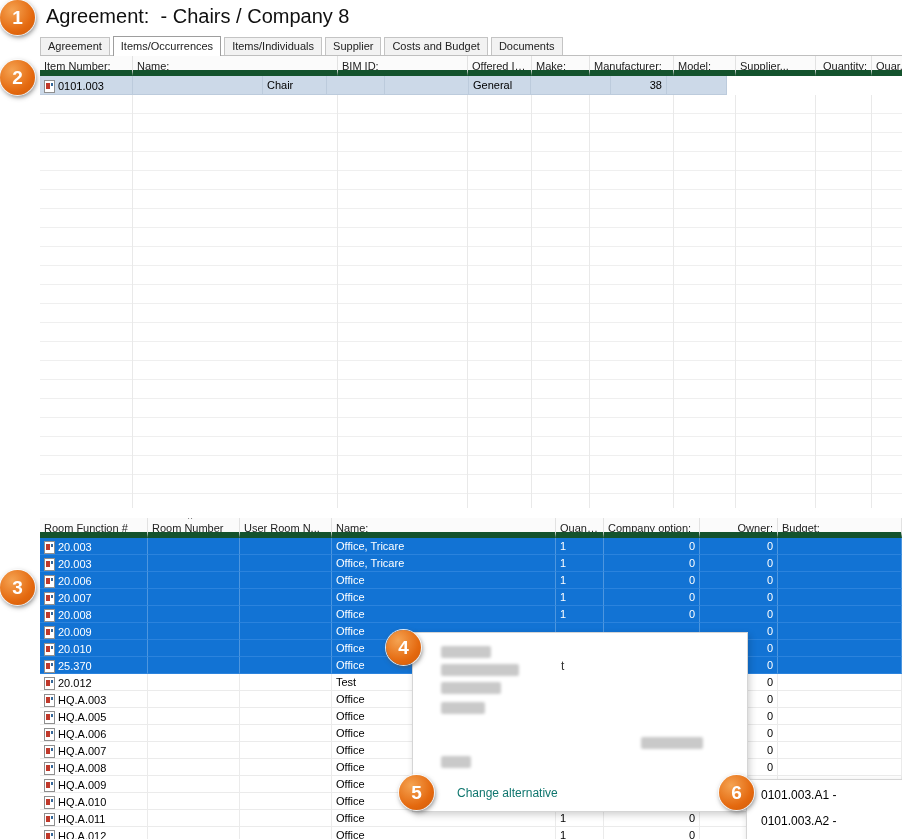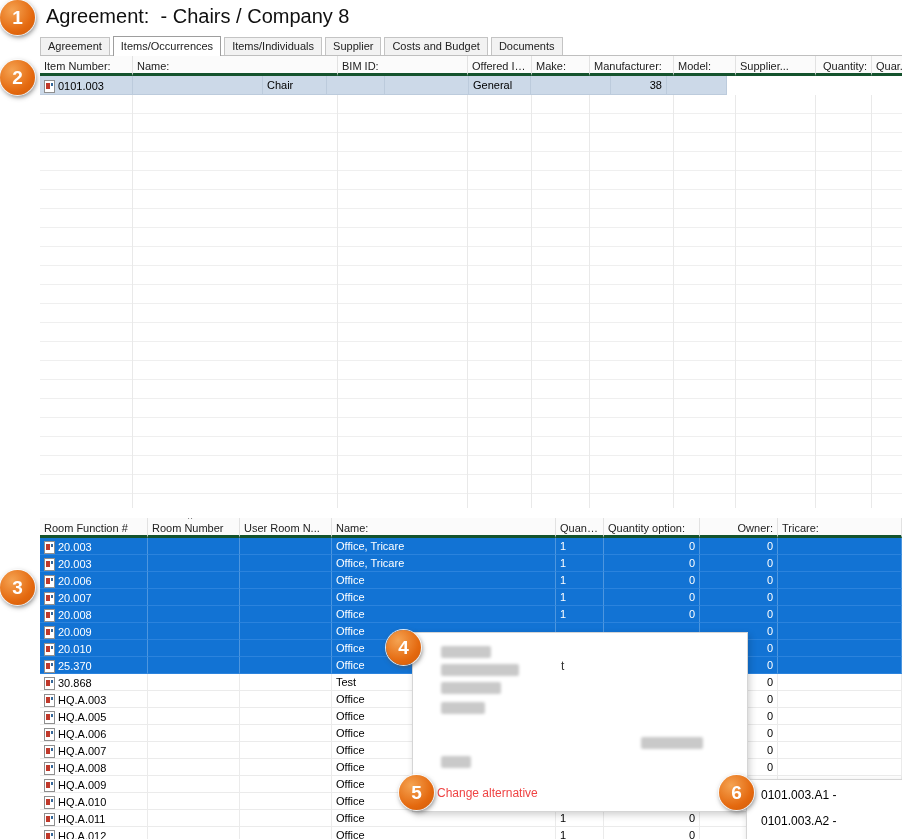--- a/index.html
+++ b/index.html
@@ -16,21 +16,21 @@
        background:#f2f2f2;margin-right:3px;font-size:11px;color:#222;white-space:nowrap;cursor:default;}
   .tab.active{height:19px;line-height:18px;background:#fff;border-color:#9e9e9e;margin-bottom:-1px;}
 
   
   .grid{width:862px;overflow:hidden;font-size:11px;}
   .row,.lrow{display:flex;flex-wrap:nowrap;width:900px;}
   .cell{box-sizing:border-box;flex:0 0 auto;padding:3px 4px 0;height:19px;line-height:13px;
         border-right:1px solid #ebebeb;border-bottom:1px solid #ebebeb;
         white-space:nowrap;overflow:hidden;text-overflow:ellipsis;color:#000;}
   .head .cell{height:20px;padding-top:4px;background:#fbfbfb;color:#222;
-        border-right:1px solid #e2e2e2;border-bottom:3px solid #14532d;}
+        border-right:1px solid #e2e2e2;border-bottom:6px solid #14532d;}
   .ar{text-align:right;}
   .iconcell{display:flex;gap:3px;align-items:center;}
   .iconcell .icon{flex:0 0 auto;display:inline-flex;}
   .iconcell .txt{overflow:hidden;text-overflow:ellipsis;}
 
   
   .u0{width:93px}.u1{width:205px}.u2{width:130px}.u3{width:64px}.u4{width:58px}
   .u5{width:84px}.u6{width:62px}.u7{width:80px}.u8{width:56px}.u9{width:60px}
   .selmuted .cell{background:var(--selection-muted,#ccd9e8);border-right-color:#bccbdc;border-bottom-color:#bccbdc;}
   .filler{width:862px;height:413px;
@@ -52,21 +52,21 @@
   .lrow.sel .cell{background:var(--selection-blue,#1273d4);color:#fff;
       border-right-color:rgba(255,255,255,.25);border-bottom-color:#2b83dd;}
   .sort-icon{position:absolute;left:44%;top:-3px;font-size:9px;color:#555;line-height:9px;}
 
   
   .menu{position:absolute;left:412px;top:632px;width:334px;height:178px;background:#fff;
         border:1px solid #d5d5d5;box-shadow:2px 3px 7px rgba(0,0,0,.18);z-index:5;}
   .redact{position:absolute;height:12px;background:#c9c9c9;border-radius:2px;filter:blur(1.5px);}
   .menu-frag{position:absolute;left:148px;top:26px;font-size:12px;color:#333;}
   .menu-item-change{position:absolute;left:1px;right:1px;top:150px;height:21px;line-height:21px;
-        padding-left:23px;font-size:12px;color:#ef4444;cursor:default;}
+        padding-left:43px;font-size:12px;color:#0f766e;cursor:default;}
   .submenu{position:absolute;left:746px;top:779px;width:160px;height:70px;background:#fff;
         border:1px solid #d5d5d5;box-shadow:2px 3px 7px rgba(0,0,0,.18);z-index:6;padding-top:2px;}
   .submenu-item{height:26px;line-height:26px;padding-left:14px;font-size:12px;color:#000;
         white-space:nowrap;cursor:default;}
 
   
   .badge{position:absolute;width:35px;height:35px;border-radius:50%;
         background:radial-gradient(circle at 35% 30%,#f5a352,var(--badge-orange,#e4690f) 62%,#cf5a08);
         color:#fff;font-size:19px;font-weight:bold;display:flex;align-items:center;justify-content:center;
         box-shadow:0 0 0 1px rgba(255,255,255,.85),1px 2px 5px rgba(80,80,80,.75);z-index:10;}
@@ -137,23 +137,23 @@
     <div class="grid lower">
       <div class="row head">
         <div class="cell l0">Room Function #</div>
         <div class="cell l1">
           <span class="sort-icon">^</span>
           <span>Room Number</span>
         </div>
         <div class="cell l2">User Room N...</div>
         <div class="cell l3">Name:</div>
         <div class="cell l4">Quantity:</div>
-        <div class="cell l5">Quantity option:</div>
+        <div class="cell l5">Company option:</div>
         <div class="cell l6 ar">Owner:</div>
-        <div class="cell l7">Tricare:</div>
+        <div class="cell l7">Budget:</div>
       </div>
       <div>
 
           <div class="lrow sel">
             <div class="cell l0 iconcell">
               <span class="icon">
                 <svg width="11" height="13" viewBox="0 0 11 13">
                   <rect x="0.5" y="0.5" width="10" height="12" fill="#ffffff" stroke="#8f8f8f"></rect>
                   <rect x="2" y="3" width="4" height="6" fill="#c0392b"></rect>
                   <rect x="7" y="3" width="2" height="3" fill="#34679a"></rect>
@@ -312,21 +312,21 @@
 
           <div class="lrow">
             <div class="cell l0 iconcell">
               <span class="icon">
                 <svg width="11" height="13" viewBox="0 0 11 13">
                   <rect x="0.5" y="0.5" width="10" height="12" fill="#ffffff" stroke="#8f8f8f"></rect>
                   <rect x="2" y="3" width="4" height="6" fill="#c0392b"></rect>
                   <rect x="7" y="3" width="2" height="3" fill="#34679a"></rect>
                 </svg>
               </span>
-              <span class="txt">30.868</span>
+              <span class="txt">20.012</span>
             </div>
             <div class="cell l1"></div>
             <div class="cell l2"></div>
             <div class="cell l3">Test</div>
             <div class="cell l4"></div>
             <div class="cell l5 ar"></div>
             <div class="cell l6 ar">0</div>
             <div class="cell l7"></div>
           </div>
 

